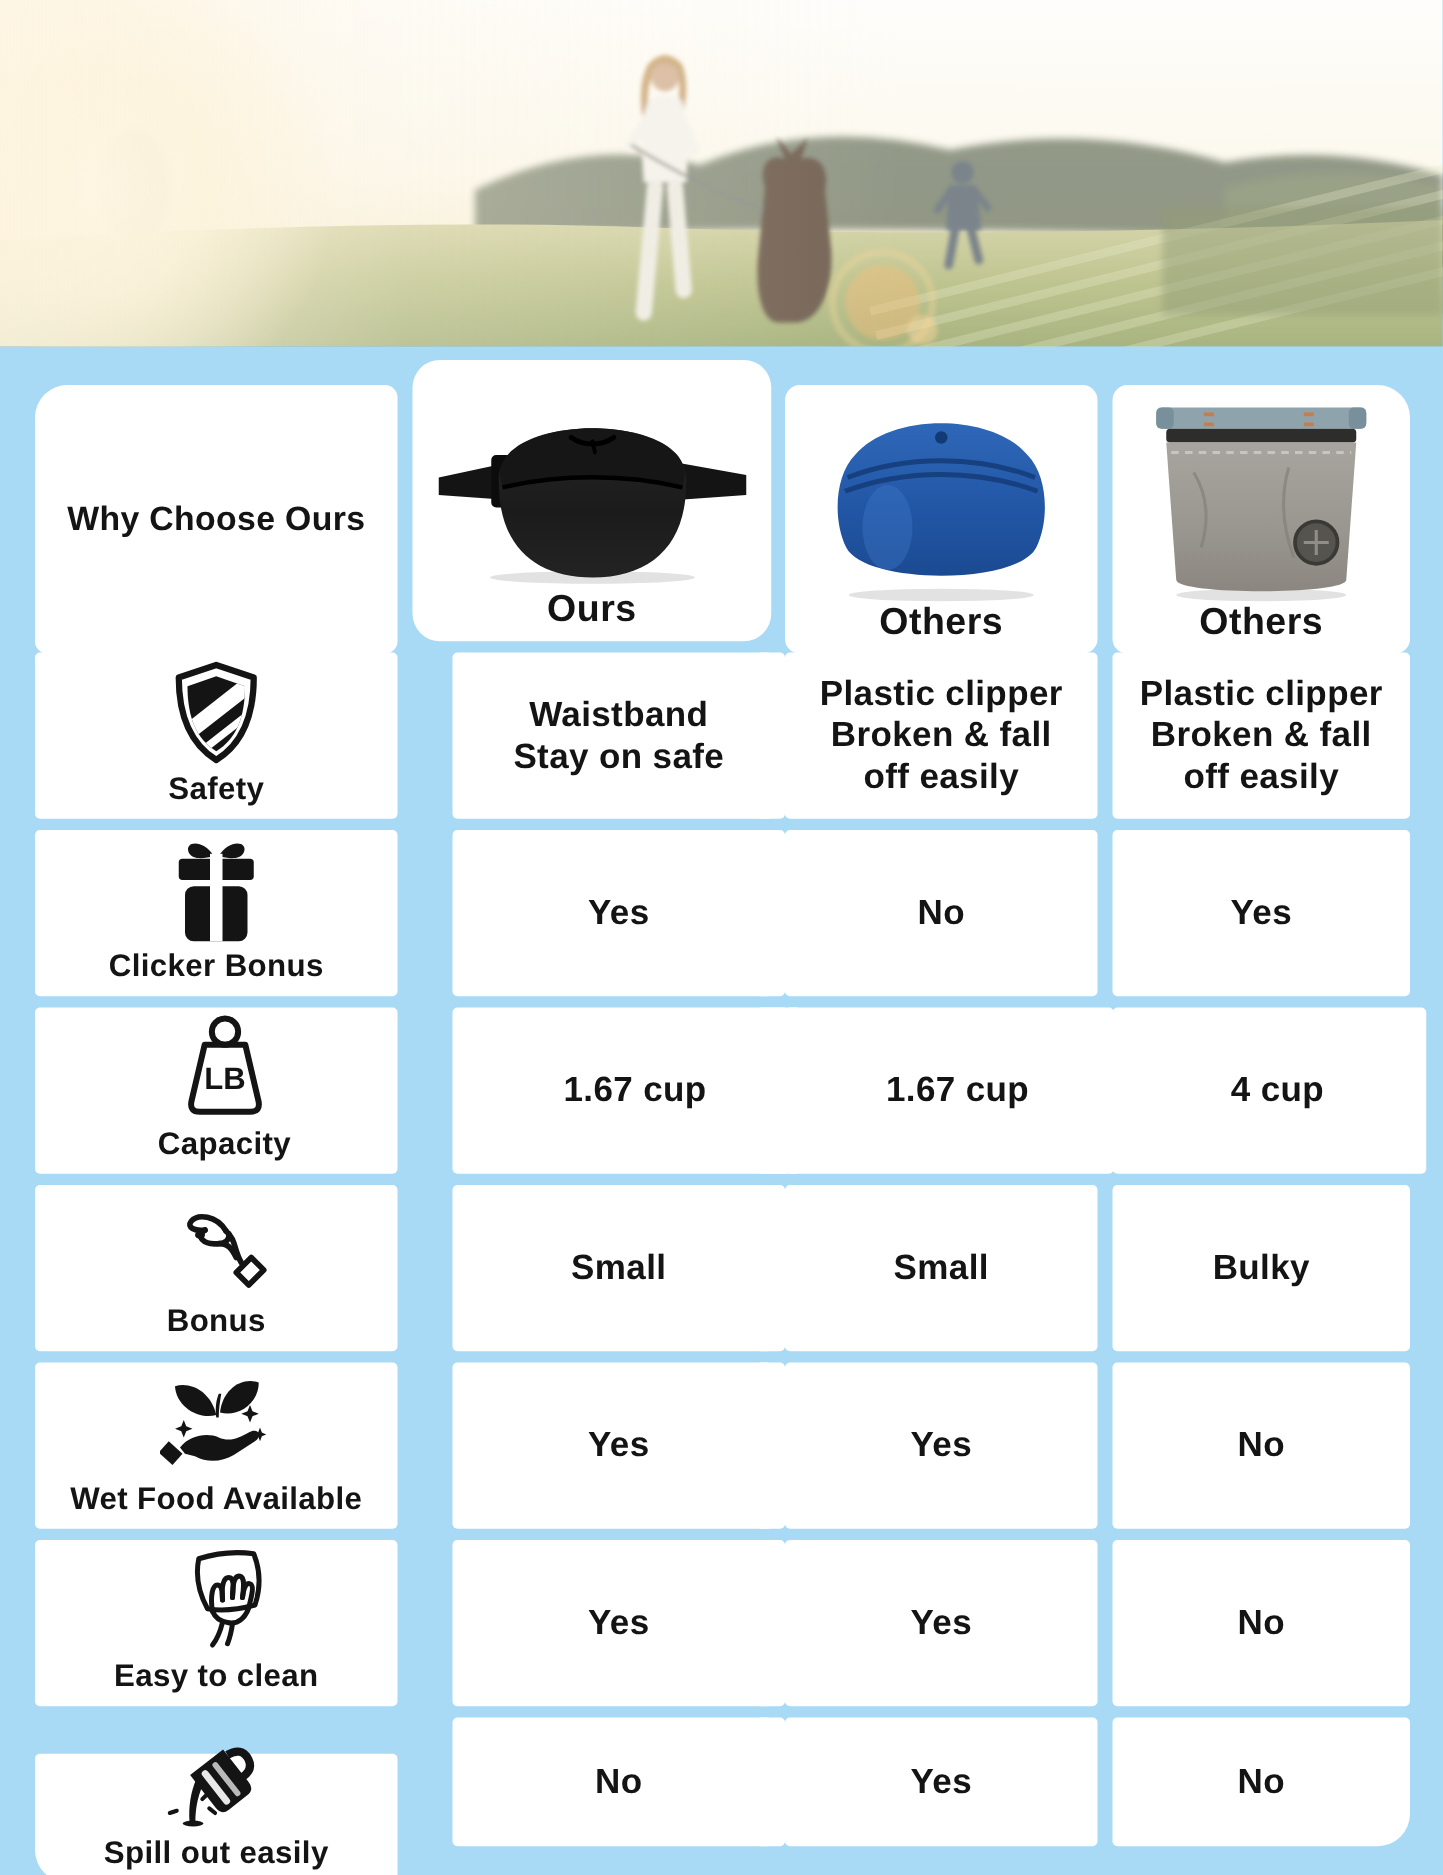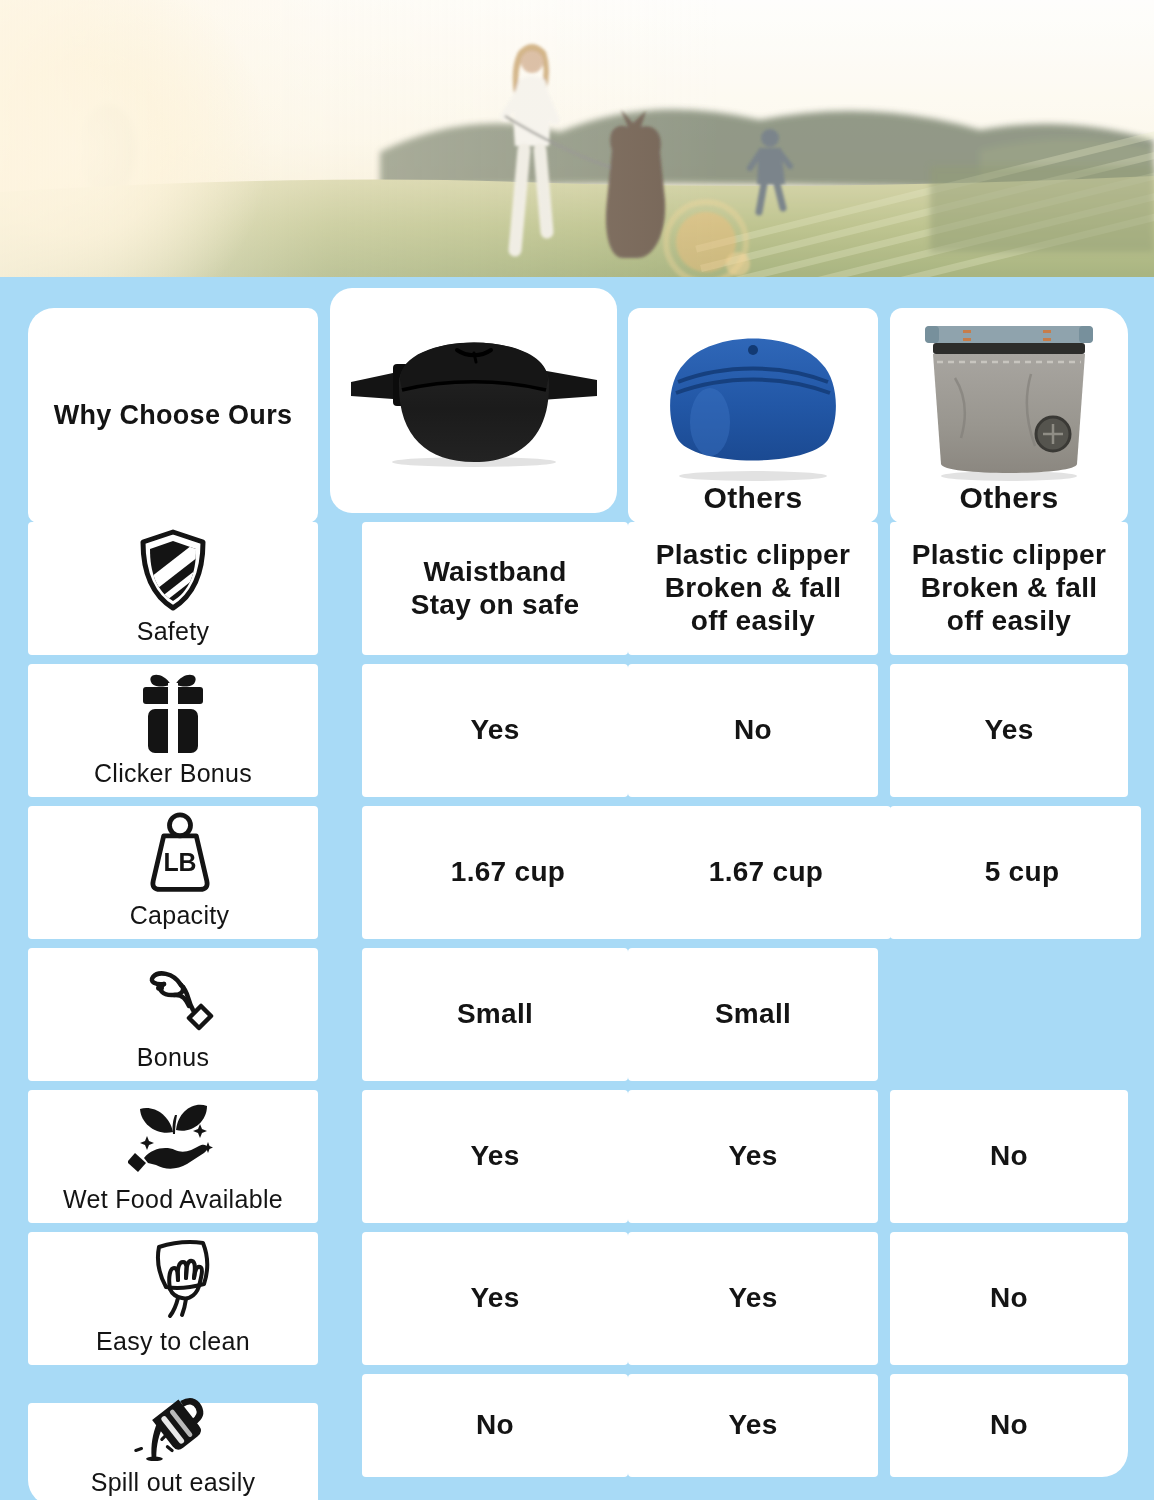--- a/index.html
+++ b/index.html
@@ -39,21 +39,21 @@
 
   .caption{position:absolute;bottom:8px;left:0;width:100%;
            font-size:30px;font-weight:700;letter-spacing:.4px;}
   .hdr-label .hl-text{font-size:27px;font-weight:700;letter-spacing:.3px;}
 
   .product-art{position:absolute;top:10px;left:50%;transform:translateX(-50%);}
 
   
   .feat{flex-direction:column;justify-content:flex-end;padding-bottom:10px;box-sizing:border-box;}
   .feat .icon{flex:1;display:flex;align-items:center;justify-content:center;}
-  .feat-label{font-size:25px;font-weight:400;letter-spacing:.3px;line-height:1.1;}
+  .feat-label{font-size:25px;font-weight:700;letter-spacing:.3px;line-height:1.1;}
 
   
   .val{font-size:28px;font-weight:700;letter-spacing:.3px;line-height:1.17;white-space:pre-line;}
 
   
   .strip{position:absolute;left:606px;width:11px;background:var(--card);border-radius:3px;}
 
   svg{display:block;}
   .ink{color:var(--text);}
 </style>
@@ -172,20 +172,21 @@
         <ellipse cx="125" cy="164" rx="82" ry="5" fill="#e2e2e2"></ellipse>
         <path d="M2 84 L58 72 L58 102 L2 98 Z" fill="#141414"></path>
         <path d="M192 72 L248 82 L248 98 L192 102 Z" fill="#141414"></path>
         <rect x="44" y="66" width="16" height="42" rx="4" fill="#0c0c0c"></rect>
         <path d="M50 88 C46 30 204 30 200 88 C200 138 172 164 125 164 C78 164 50 138 50 88 Z" fill="url(#blkg)"></path>
         <path d="M51 82 C51 32 199 32 199 82 L197 92 C152 82 98 82 53 92 Z" fill="#161616"></path>
         <path d="M53 92 C98 81 152 81 197 92" stroke="#000000" stroke-width="3.5" fill="none"></path>
         <path d="M108 52 C118 59 132 59 142 52" stroke="#000000" stroke-width="4" fill="none" stroke-linecap="round"></path>
         <path d="M125 55 L127 64" stroke="#000000" stroke-width="3" stroke-linecap="round"></path>
       </svg>
+      <div class="caption">Ours</div>
     </div>
 
     <div class="cell c3 hdr hdr-other">
       <svg class="product-art" width="210" height="166" viewBox="0 0 210 166">
         <defs>
           <linearGradient id="blug" x1="0" y1="0" x2="0" y2="1">
             <stop offset="0" stop-color="#2f67b8"></stop>
               <stop offset="0.55" stop-color="#2257a6"></stop>
               <stop offset="1" stop-color="#1b4a92"></stop>
           </linearGradient>
@@ -275,37 +276,38 @@
         <svg width="86" height="88" viewBox="0 0 86 92" class="ink">
           <circle cx="43" cy="16" r="11" fill="none" stroke="currentColor" stroke-width="5"></circle>
           <path d="M26 27 L60 27 L71 74 Q73 83 64 83 L22 83 Q13 83 15 74 Z" fill="none" stroke="currentColor" stroke-width="5" stroke-linejoin="round"></path>
           <text x="43" y="64" text-anchor="middle" font-size="26" font-weight="700" fill="currentColor">LB</text>
         </svg>
       </span>
       <span class="feat-label">Capacity</span>
     </div>
     <div class="cell c2 rt4 val">1.67 cup</div>
     <div class="cell c3 rt4 val">1.67 cup</div>
-    <div class="cell c4 rt4 val">5 cup</div>
+    <div class="cell c4 rt4 val">4 cup</div>
 
     <div class="cell c1 rt5 feat">
       <span class="icon">
         <svg width="84" height="84" viewBox="0 0 84 84" class="ink" fill="none" stroke="currentColor" stroke-width="4.5" stroke-linecap="round" stroke-linejoin="round">
           <path d="M58 64 L70 52 L80 62 L68 74 Z"></path>
           <path d="M62 56 C56 46 58 38 50 31"></path>
           <path d="M50 31 C42 18 27 17 22 23 C18 28 25 31 33 30"></path>
           <ellipse cx="29" cy="34" rx="4" ry="3" fill="currentColor" stroke="none"></ellipse>
           <path d="M33 30 C25 35 32 42 43 41 C52 40 55 46 58 52"></path>
           <path d="M43 41 C49 41 53 38 52 33"></path>
         </svg>
       </span>
       <span class="feat-label">Bonus</span>
     </div>
     <div class="cell c2 rt5 val">Small</div>
     <div class="cell c3 rt5 val">Small</div>
+    <div class="cell c4 rt5 val">Bulky</div>
 
     <div class="cell c1 rt6 feat">
       <span class="icon">
         <svg width="90" height="84" viewBox="0 0 90 84" class="ink" fill="currentColor">
           <path d="M45 36 C41 18 25 9 12 13 C13 29 30 40 45 36 Z"></path>
           <path d="M48 34 C50 15 66 5 79 10 C79 27 62 38 48 34 Z"></path>
           <path d="M45 38 C44 30 45 24 47 19 L49 19 C48 25 47 31 47 38 Z"></path>
           <path d="M19 40 L21 45 L26 47 L21 49 L19 54 L17 49 L12 47 L17 45 Z"></path>
           <path d="M72 28 L74 33 L79 35 L74 37 L72 42 L70 37 L65 35 L70 33 Z"></path>
           <path d="M80 46 L81.5 50 L85 51.5 L81.5 53 L80 57 L78.5 53 L75 51.5 L78.5 50 Z"></path>

